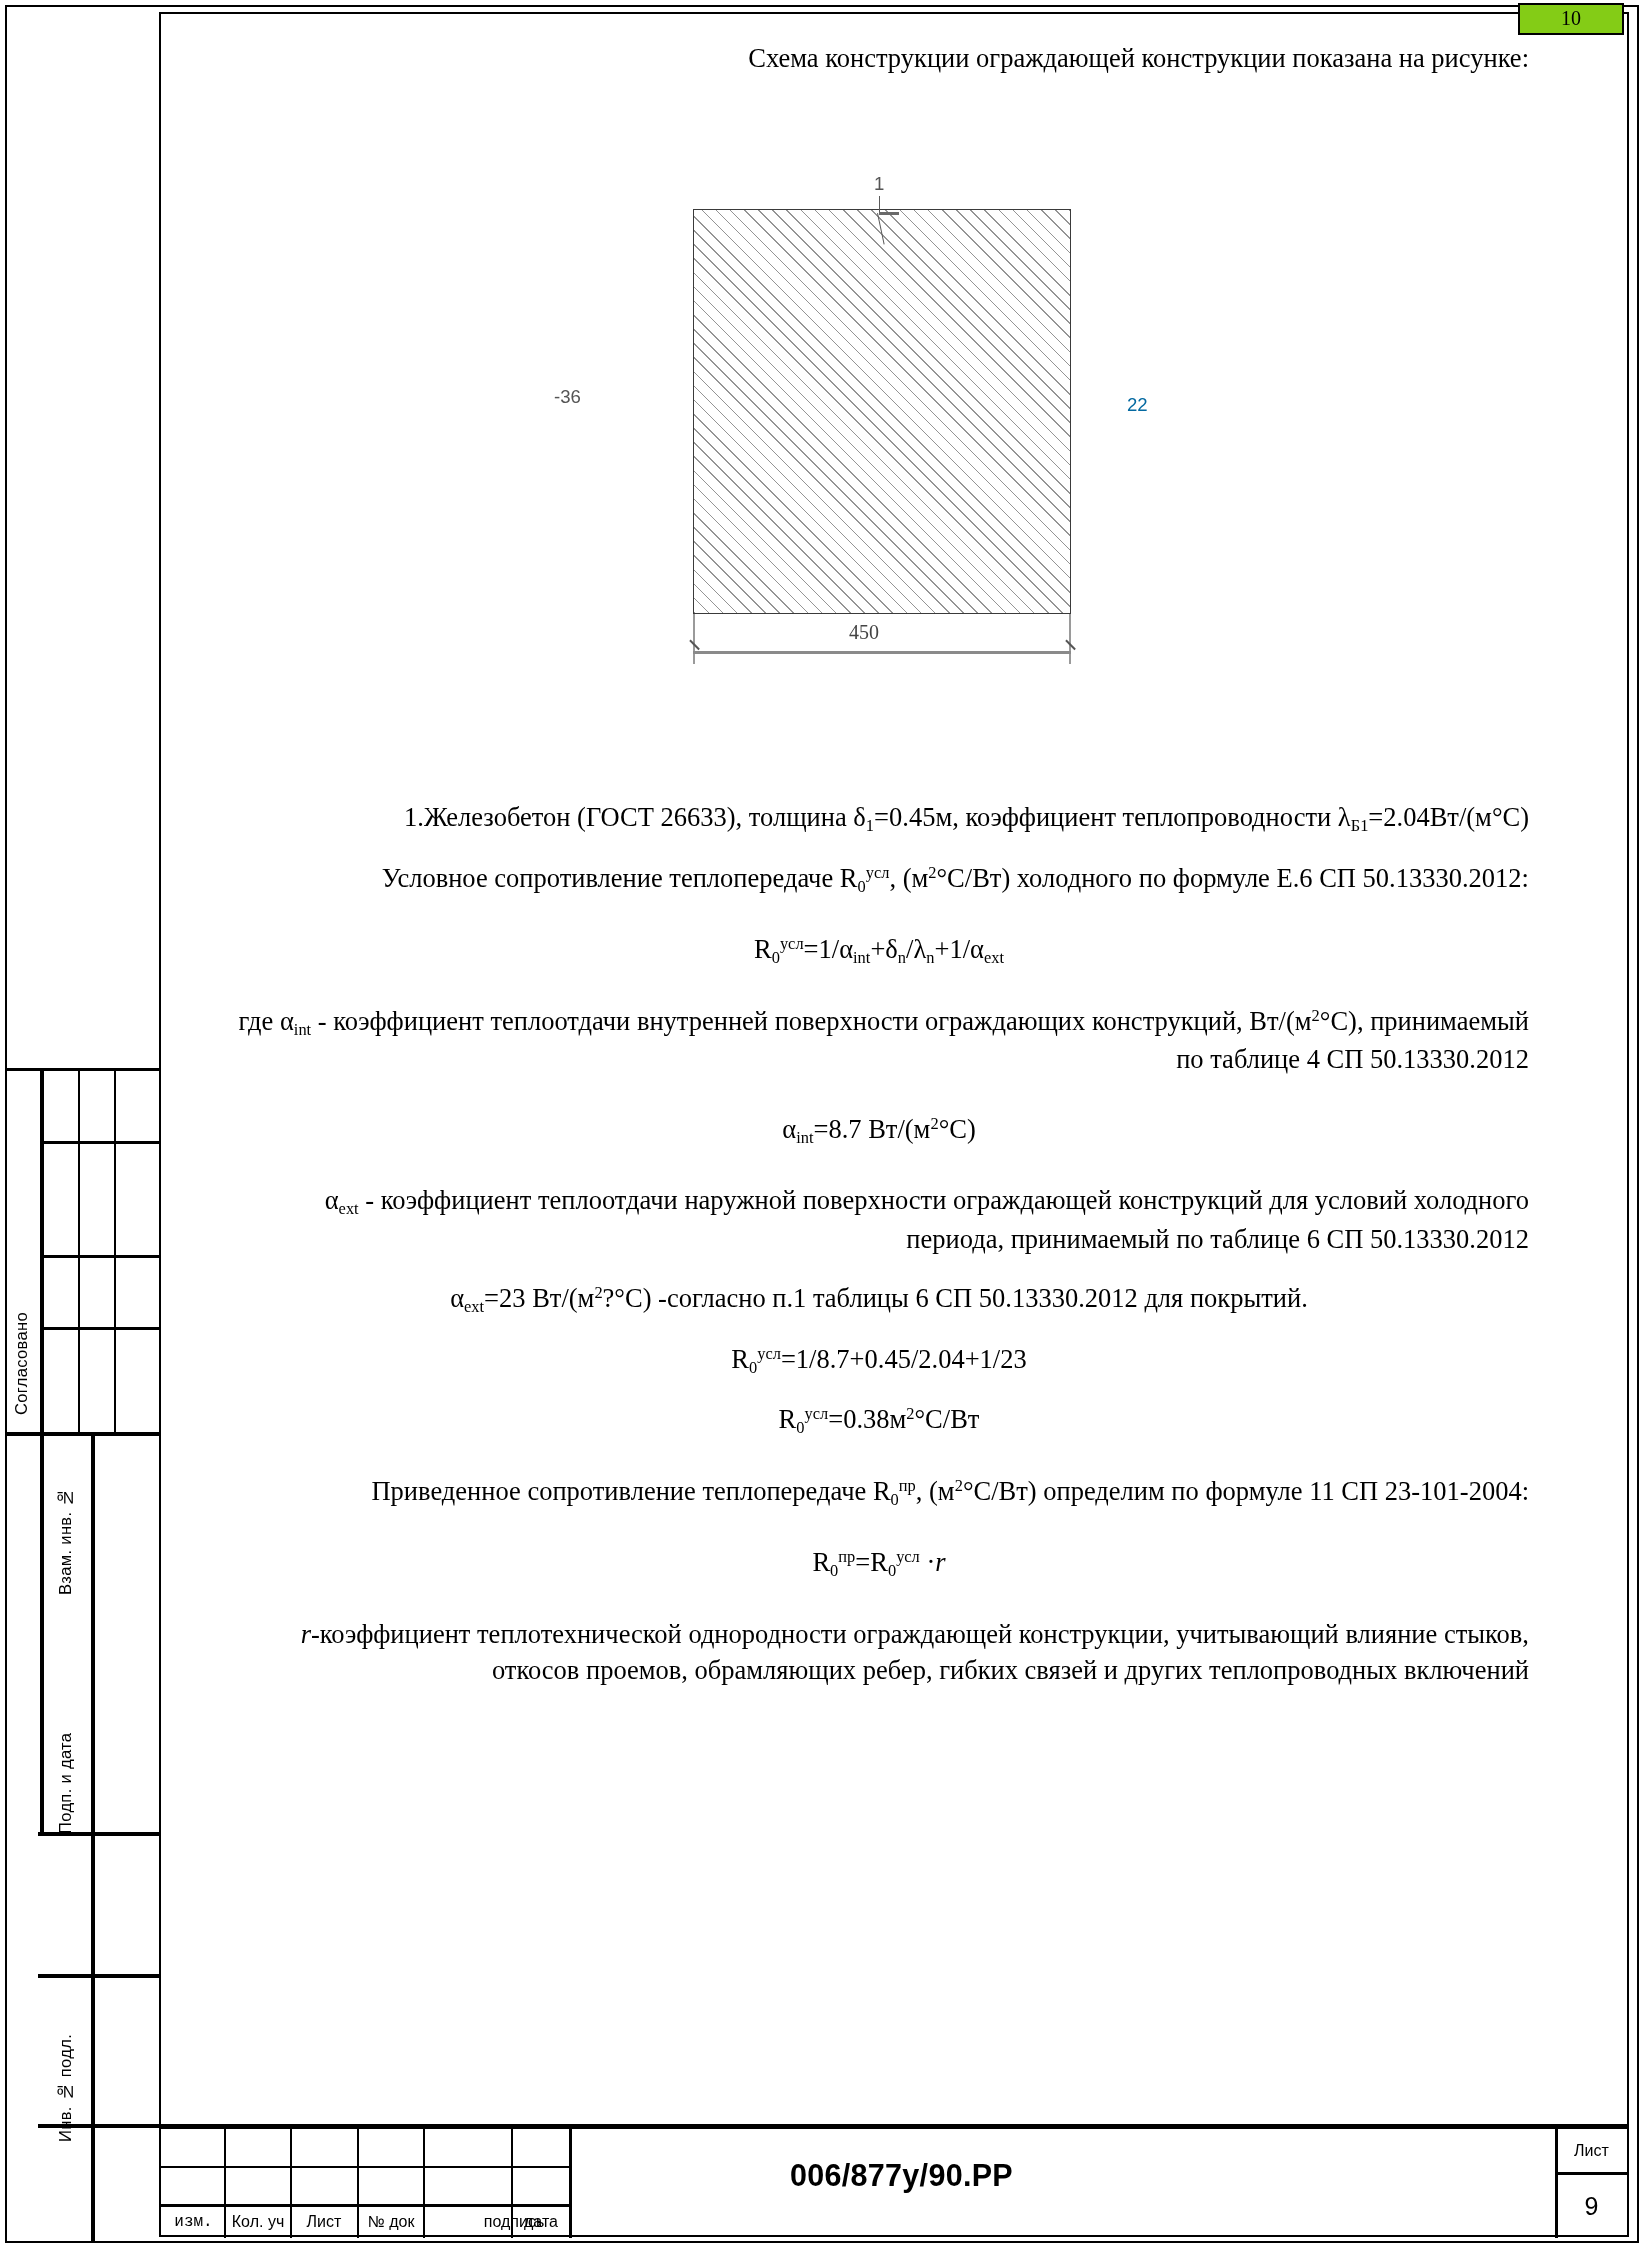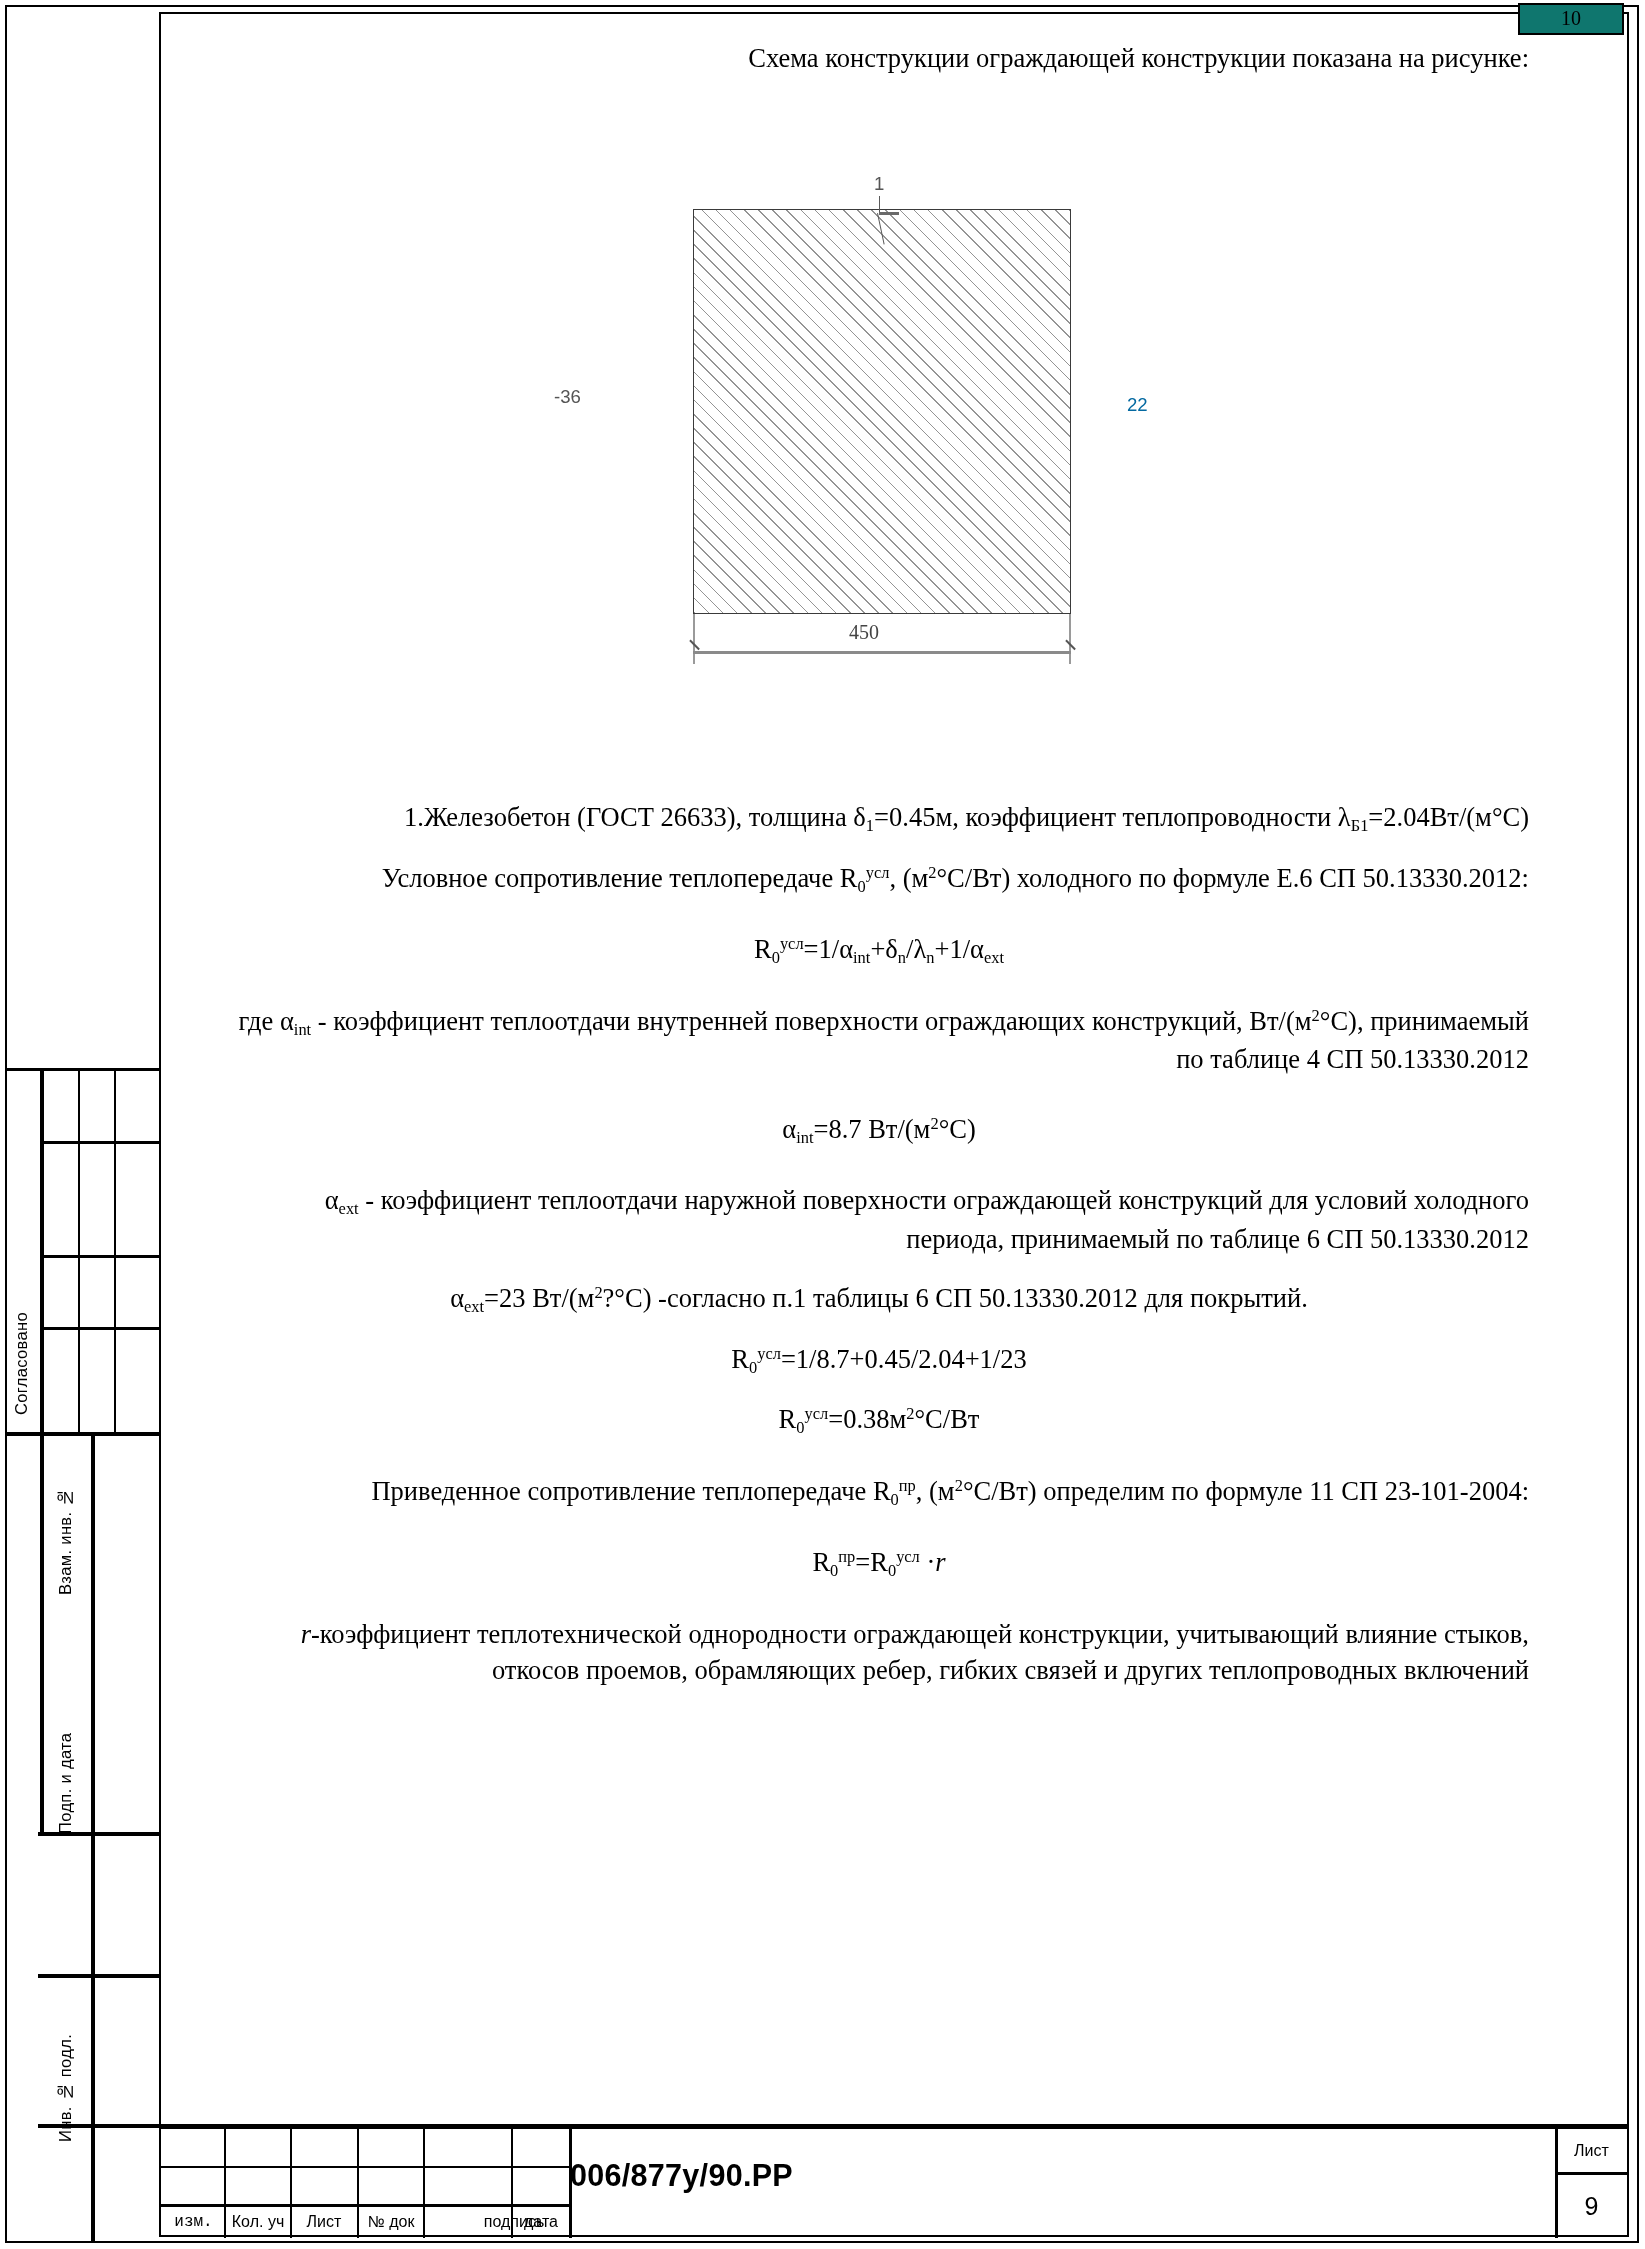--- a/index.html
+++ b/index.html
@@ -14,21 +14,21 @@
   }
   .inner-frame{
     position:absolute;left:159px;top:12px;width:1470px;height:2225px;
     border:2px solid #000;box-sizing:border-box;
   }
   
   .sheet-no-box{
     position:absolute;left:1518px;top:2.7px;width:106px;height:32px;
     border:2px solid #000;box-sizing:border-box;
     display:flex;align-items:center;justify-content:center;
-    font-size:20px;background:#0f766e;z-index:5;
+    font-size:20px;background:#84cc16;z-index:5;
   }
   
   .side-col{position:absolute;left:5.3px;top:5.3px;width:159px;height:2238px;}
   .side-line-v{position:absolute;background:#000;}
   .side-line-h{position:absolute;background:#000;}
   .vlabel{
     position:absolute;
     writing-mode:vertical-rl;transform:rotate(180deg);
     font-family:"Liberation Sans", sans-serif;
     font-size:16.6px;letter-spacing:0.3px;white-space:nowrap;
@@ -110,21 +110,21 @@
   .stamp-grid{position:absolute;left:0;top:0;width:1470px;height:113px;}
   .sl{position:absolute;background:#000;}
   .cellhdr{
     position:absolute;
     font-family:"Liberation Sans", sans-serif;font-size:16px;
     display:flex;align-items:center;justify-content:center;
     height:30.5px;
   }
   .doc-code{
     position:absolute;left:411px;top:25px;width:663px;height:48px;
-    display:flex;align-items:center;
+    display:flex;align-items:center;justify-content:center;
     font-family:"Liberation Sans", sans-serif;font-weight:bold;
     font-size:30.5px;letter-spacing:0.3px;
   }
   .list-lbl{
     position:absolute;left:1398px;top:5.3px;width:69px;height:40px;
     display:flex;align-items:center;justify-content:center;
     font-family:"Liberation Sans", sans-serif;font-size:16px;
   }
   .list-num{
     position:absolute;left:1398px;top:50px;width:69px;height:60px;

